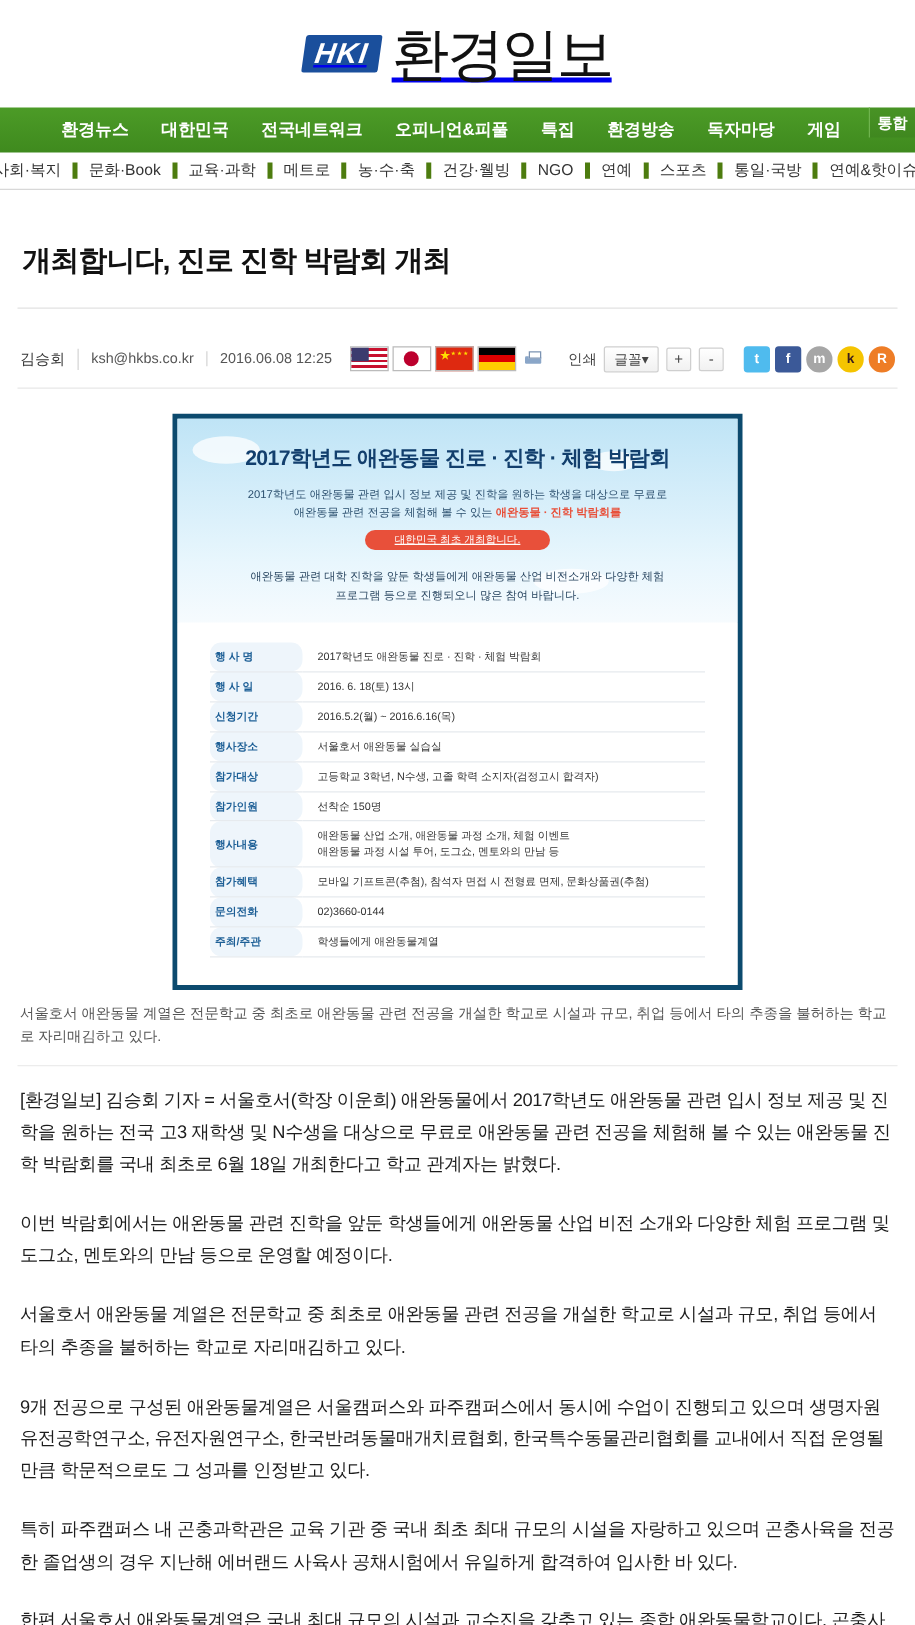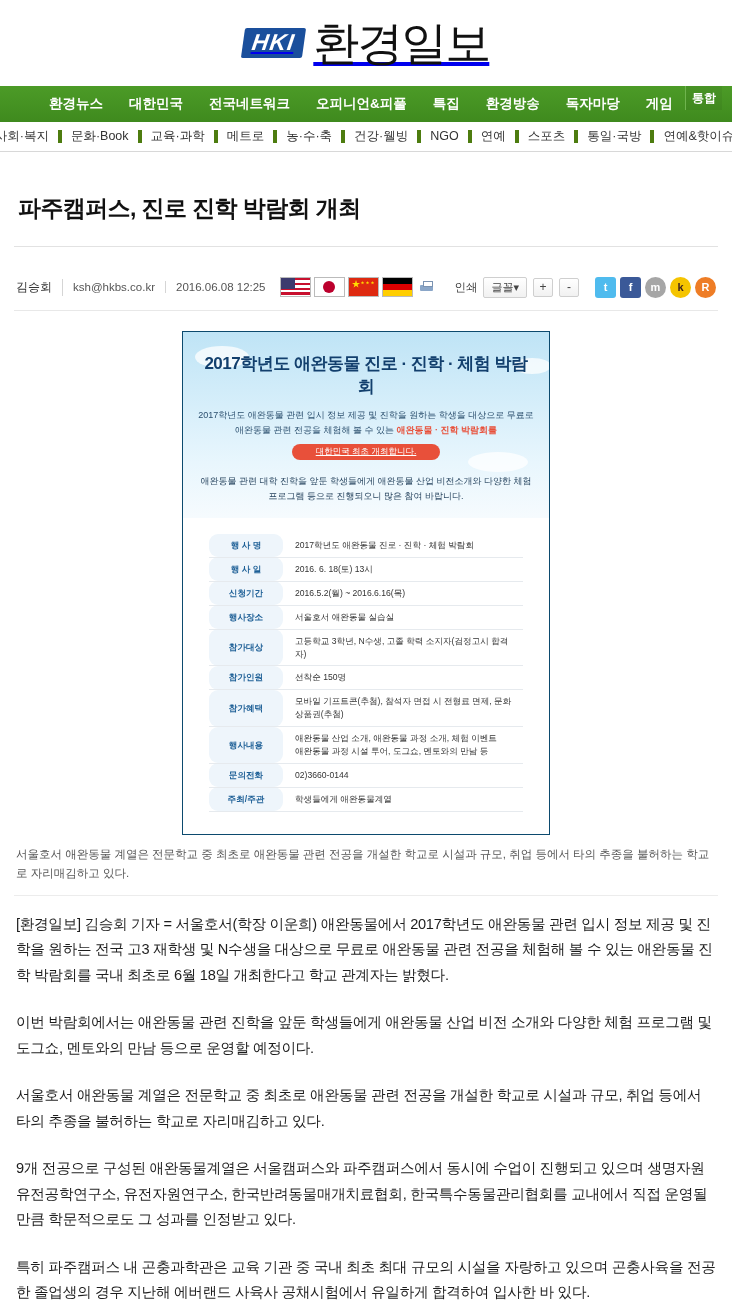--- a/index.html
+++ b/index.html
@@ -57,21 +57,21 @@
     color: #ffffff;
     font-size: 13.5px;
     font-weight: bold;
     text-decoration: none;
     padding: 0 13px;
     white-space: nowrap;
     line-height: 36px;
   }
   .nav-right-box {
     position: absolute;
-    right: 10px; top: 0;
+    right: 0; top: 0;
     height: 24px;
     display: flex;
     align-items: center;
     padding: 0 6px;
     background: rgba(0,0,0,0.05);
     border-left: 1px solid #6fb44e;
   }
   .nav-right-box span { color:#fff; font-size: 12px; font-weight:bold; }
 
   
@@ -156,22 +156,22 @@
   }
   .sns-tw { background:#4fbbee; }
   .sns-fb { background:#3b5998; }
   .sns-me { background:#a6a6a6; border-radius:50%; }
   .sns-kk { background:#f5c400; color:#3b1e1e; border-radius:50%; }
   .sns-rs { background:#ee7d26; border-radius:50%; }
 
   
   .poster-wrap { display: flex; justify-content: center; padding: 20px 0 6px 0; }
   .poster {
-    width: 368px;
-    border: 1px solid #0c4a6e;
+    width: 456px;
+    border: 4px solid #0c4a6e;
     background: #ffffff;
   }
   .poster-top {
     background: linear-gradient(#bfe4f6, #e8f6fd 70%, #f6fbfe);
     padding: 20px 14px 14px 14px;
     text-align: center;
     position: relative;
     overflow: hidden;
   }
   .cloud { position:absolute; background:#ffffff; opacity:.75; border-radius: 50%; }
@@ -193,21 +193,21 @@
   }
   .poster-note {
     margin-top: 14px; font-size: 9px; color: #27445f; line-height: 1.7;
     position: relative; z-index: 2;
   }
   .poster-body { background: #fff; padding: 16px 26px 22px 26px; }
   .ptable { width: 100%; border-collapse: collapse; }
   .ptable tr { border-bottom: 1px solid #e6eaee; }
   .ptable td { padding: 5px 4px; font-size: 8.6px; color: #333; vertical-align: middle; line-height: 1.5;}
   .ptable td.k {
-    width: 74px; text-align: center; color: #1d5f96; font-weight: bold;
+    width: 74px; text-align: left; color: #1d5f96; font-weight: bold;
     background: #eef5fb; border-radius: 9px;
   }
   .ptable td.v { padding-left: 12px; }
 
   .caption {
     font-size: 11.5px; color: #555; line-height: 1.65; padding: 4px 2px 0 2px;
     border-bottom: 1px solid #ececec; padding-bottom: 12px;
   }
 
   .body-copy { padding: 16px 2px 30px 2px; }
@@ -251,21 +251,21 @@
     <span class="item">건강·웰빙</span>
     <span class="item">NGO</span>
     <span class="item">연예</span>
     <span class="item">스포츠</span>
     <span class="item">통일·국방</span>
     <span class="item">연예&amp;핫이슈</span>
   </nav>
 
   <div class="article">
 
-    <h1 class="headline">파주캠퍼스, 진로 진학 박람회 개최</h1>
+    <h1 class="headline">개최합니다, 진로 진학 박람회 개최</h1>
 
     <div class="byline-row">
       <span class="byline-name">김승회</span>
       <span class="byline-mail">ksh@hkbs.co.kr</span>
       <span class="byline-date">2016.06.08 12:25</span>
 
       <span class="flags">
         <span class="flag us"></span>
         <span class="flag jp"></span>
         <span class="flag cn"></span>
@@ -330,27 +330,27 @@
             </tr>
             <tr>
               <td class="k">참가대상</td>
               <td class="v">고등학교 3학년, N수생, 고졸 학력 소지자(검정고시 합격자)</td>
             </tr>
             <tr>
               <td class="k">참가인원</td>
               <td class="v">선착순 150명</td>
             </tr>
             <tr>
-              <td class="k">참가혜택</td>
-              <td class="v">모바일 기프트콘(추첨), 참석자 면접 시 전형료 면제, 문화상품권(추첨)</td>
-            </tr>
-            <tr>
               <td class="k">행사내용</td>
               <td class="v" style="white-space:pre-line">애완동물 산업 소개, 애완동물 과정 소개, 체험 이벤트
 애완동물 과정 시설 투어, 도그쇼, 멘토와의 만남 등</td>
+            </tr>
+            <tr>
+              <td class="k">참가혜택</td>
+              <td class="v">모바일 기프트콘(추첨), 참석자 면접 시 전형료 면제, 문화상품권(추첨)</td>
             </tr>
             <tr>
               <td class="k">문의전화</td>
               <td class="v">02)3660-0144</td>
             </tr>
             <tr>
               <td class="k">주최/주관</td>
               <td class="v">학생들에게 애완동물계열</td>
             </tr>
           </tbody>

